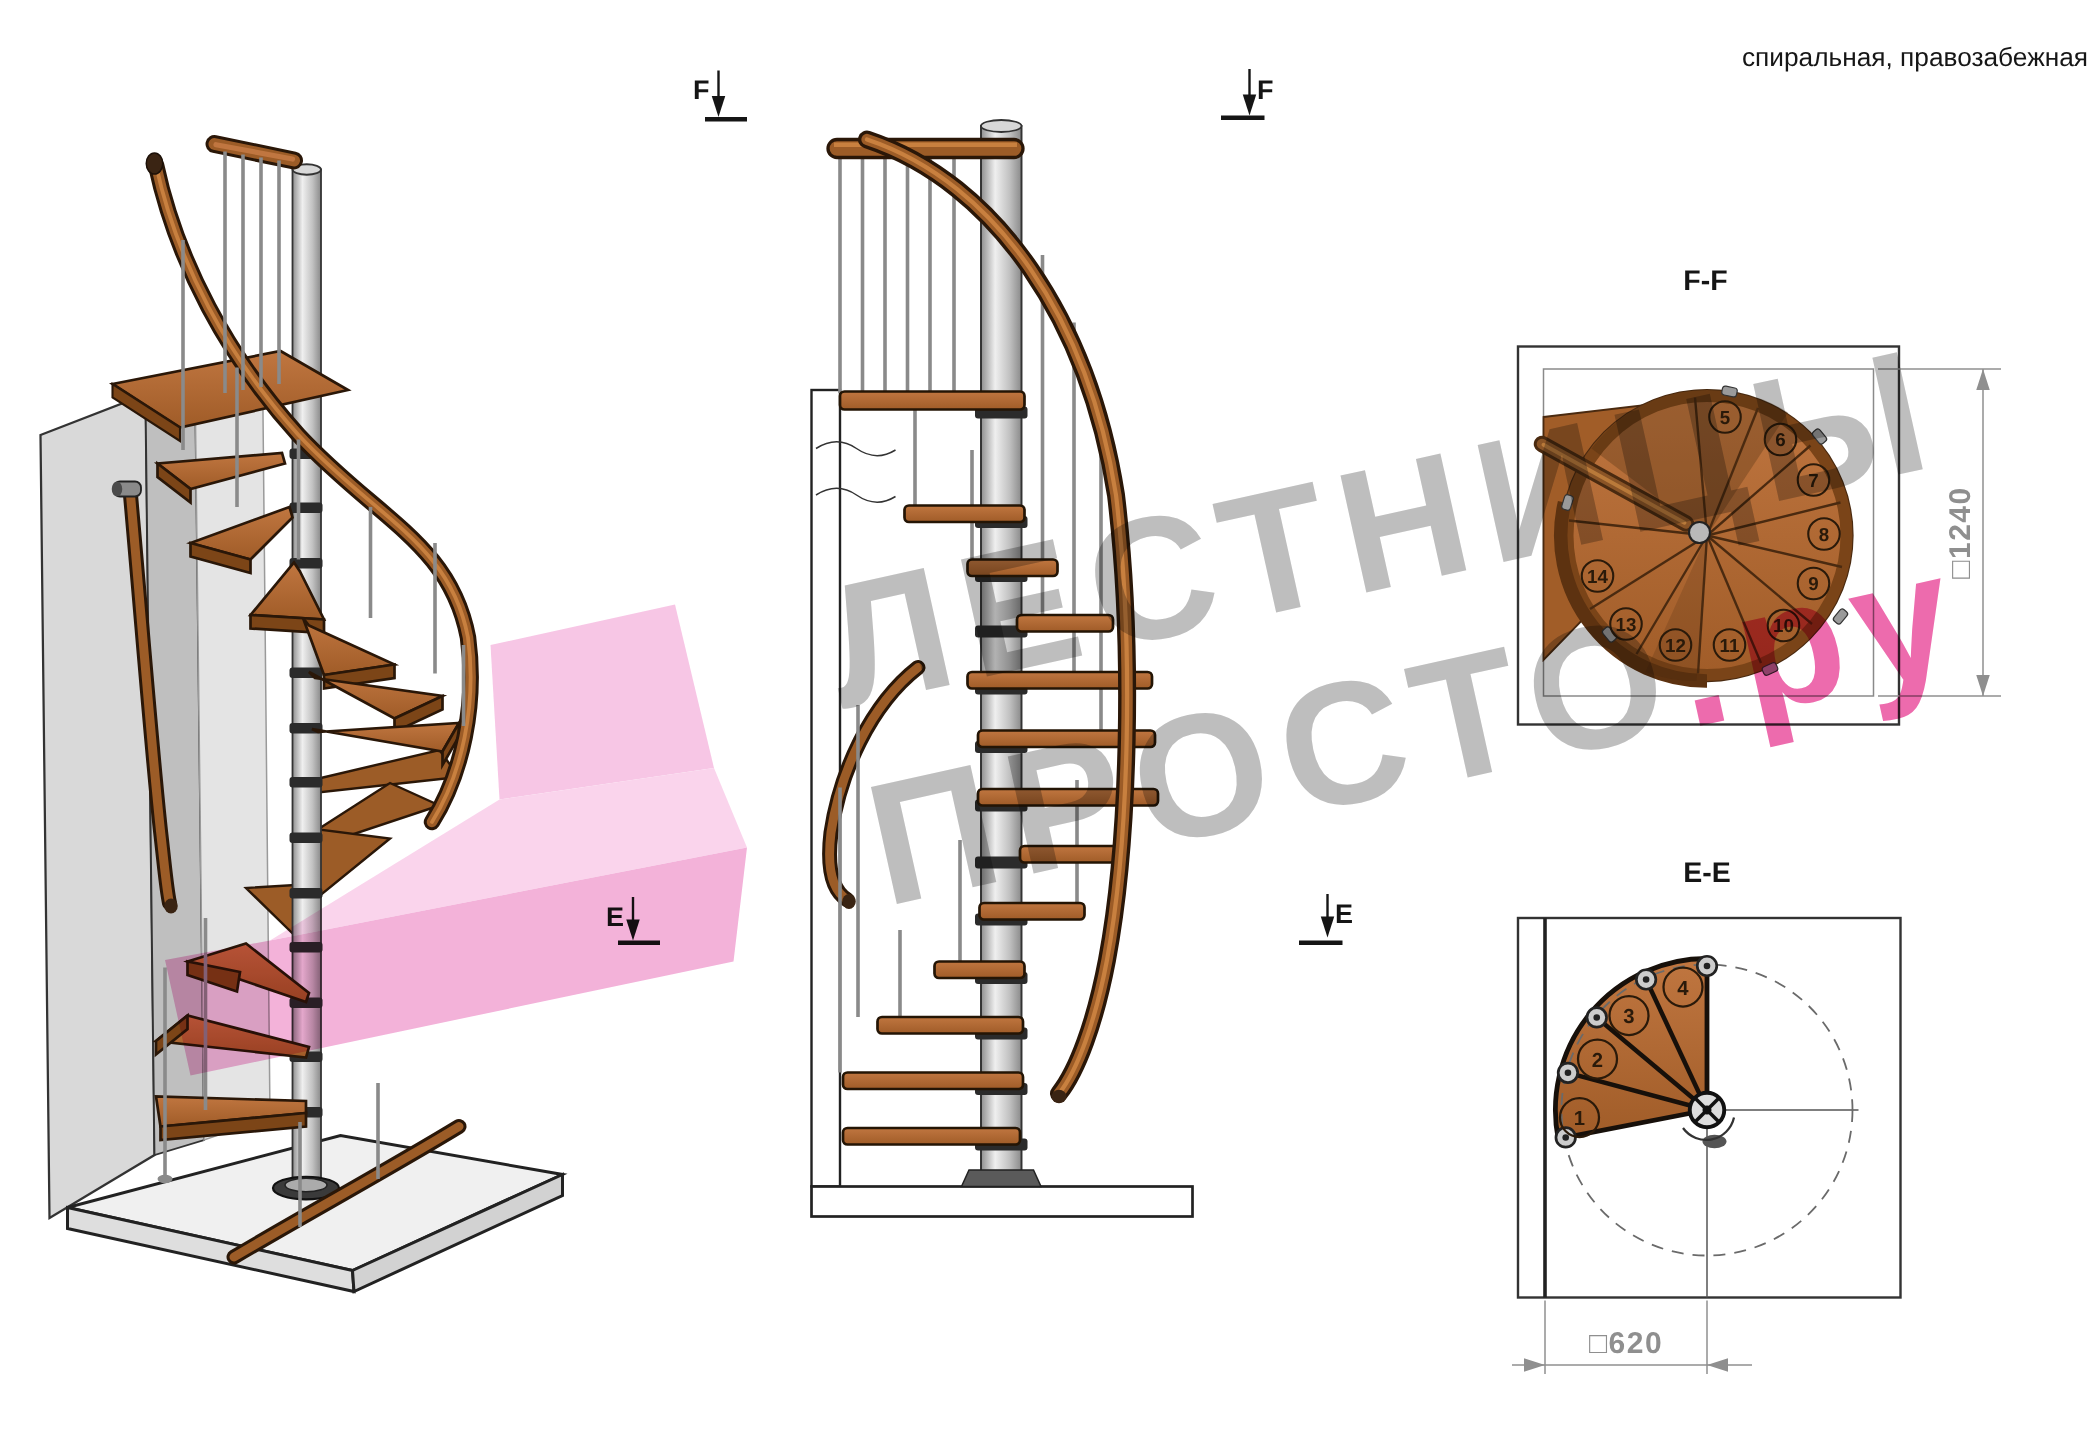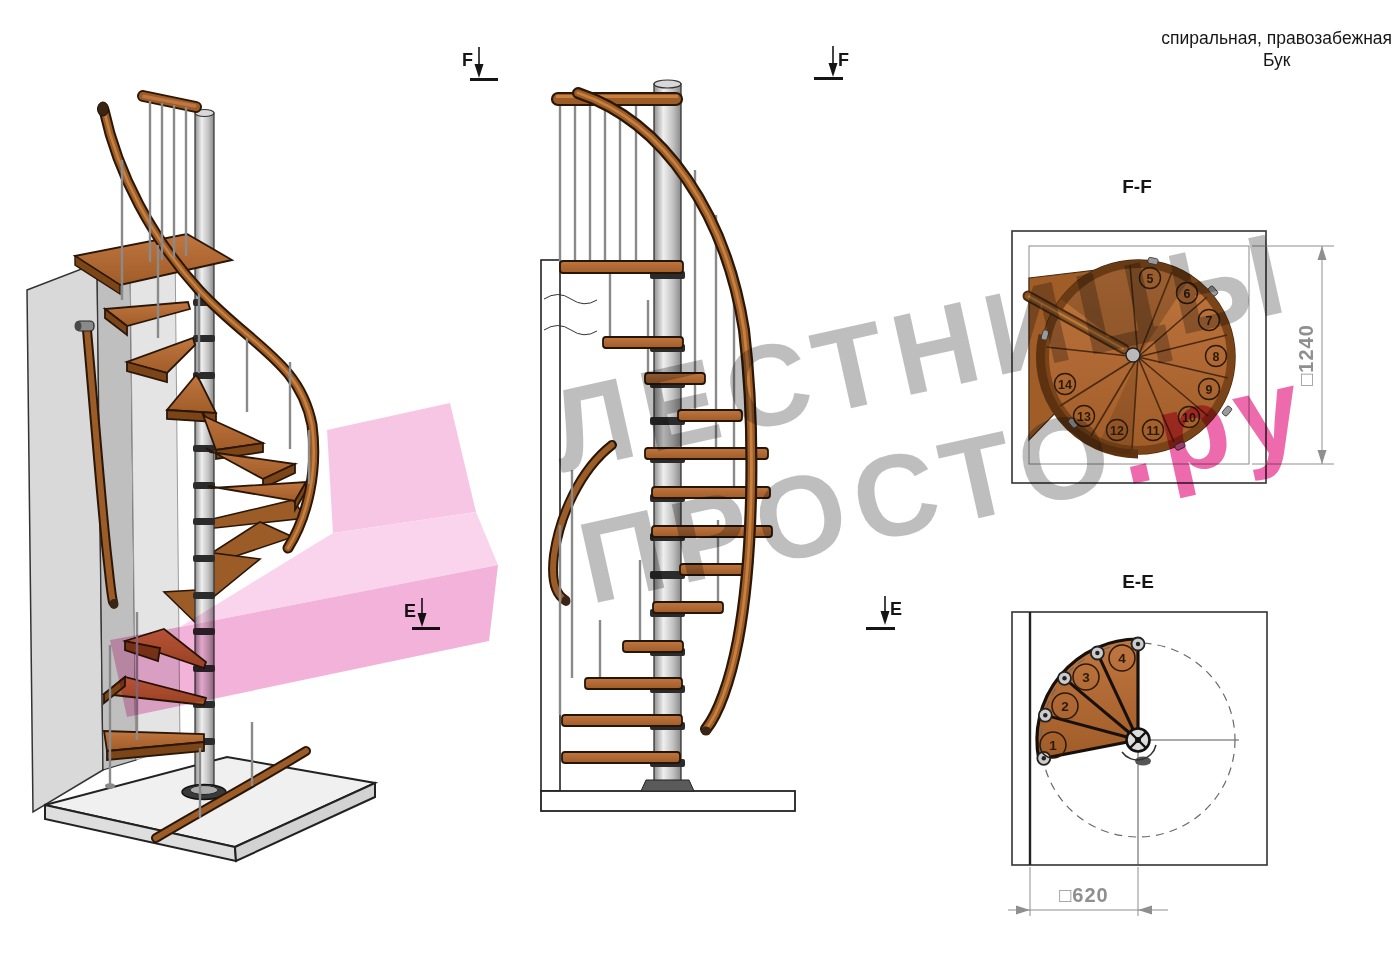--- a/index.html
+++ b/index.html
@@ -1,18 +1,18 @@
 <!DOCTYPE html>
 <html><head>
 <meta charset="utf-8">
 <style>
   html,body{margin:0;padding:0;background:#fff;}
   body{width:1400px;height:961px;position:relative;overflow:hidden;
        font-family:"Liberation Sans","DejaVu Sans",sans-serif;}
-  .title-block{position:absolute;top:27px;right:8px;text-align:center;
+  .title-block{position:absolute;top:27px;right:8px;text-align:right;
        font-size:17.5px;line-height:22px;color:#161616;}
   .drawing{position:absolute;left:0;top:0;}
   .watermark{position:absolute;left:538px;top:368px;transform:rotate(-12.5deg);
        transform-origin:0 0;font-weight:bold;font-size:116px;letter-spacing:10px;
        line-height:1.16;white-space:nowrap;color:#b9b9b9;
        mix-blend-mode:multiply;opacity:.92;pointer-events:none;}
   .watermark .pink{color:#ec5ea6;}
   .pink-arrow{position:absolute;left:0;top:0;mix-blend-mode:multiply;opacity:.85;
        pointer-events:none;}
   text{font-family:"Liberation Sans","DejaVu Sans",sans-serif;}
@@ -395,14 +395,13 @@
   <polygon points="110,640 180,627 498,565 489,641 127,717" fill="#f1a4d3"></polygon>
 </svg>
 
 <div class="watermark">
   <div>ЛЕСТНИЦЫ</div>
   <div><span>ПРОСТО</span><span class="pink">.ру</span></div>
 </div>
 
 <div class="title-block">
   <div>спиральная, правозабежная</div>
-  <div>Бук</div>
 </div>
 
 </body></html>

